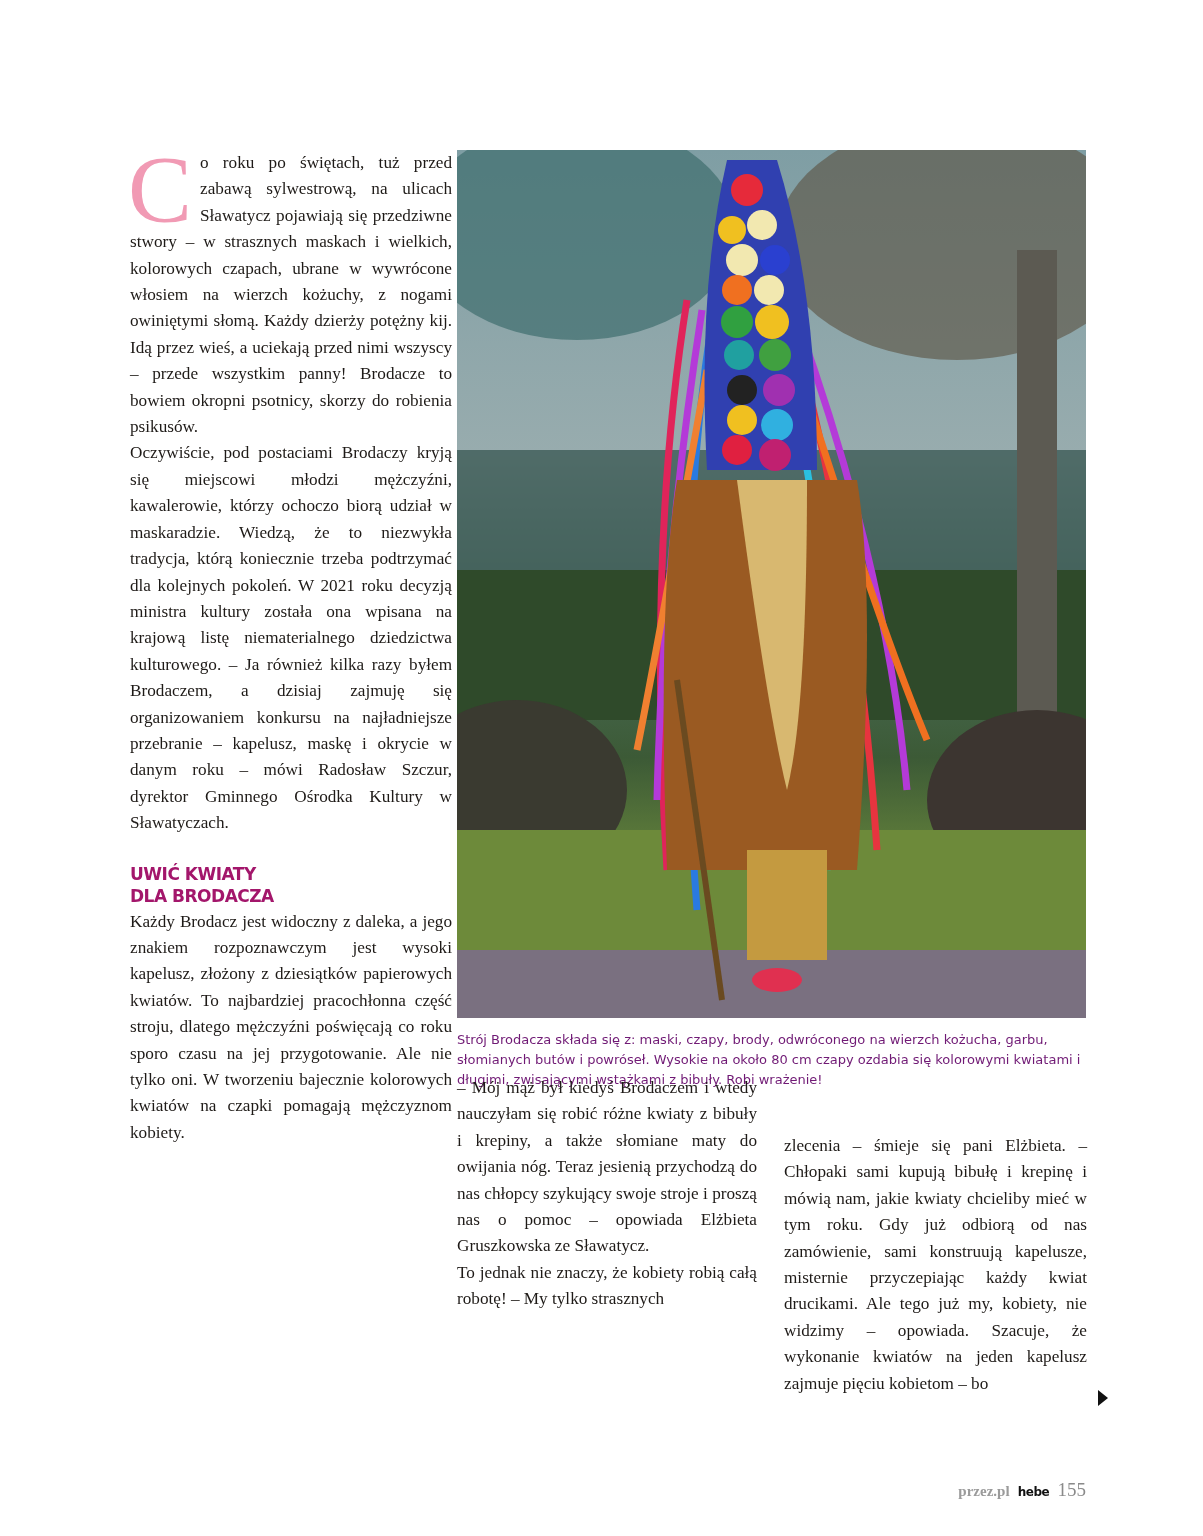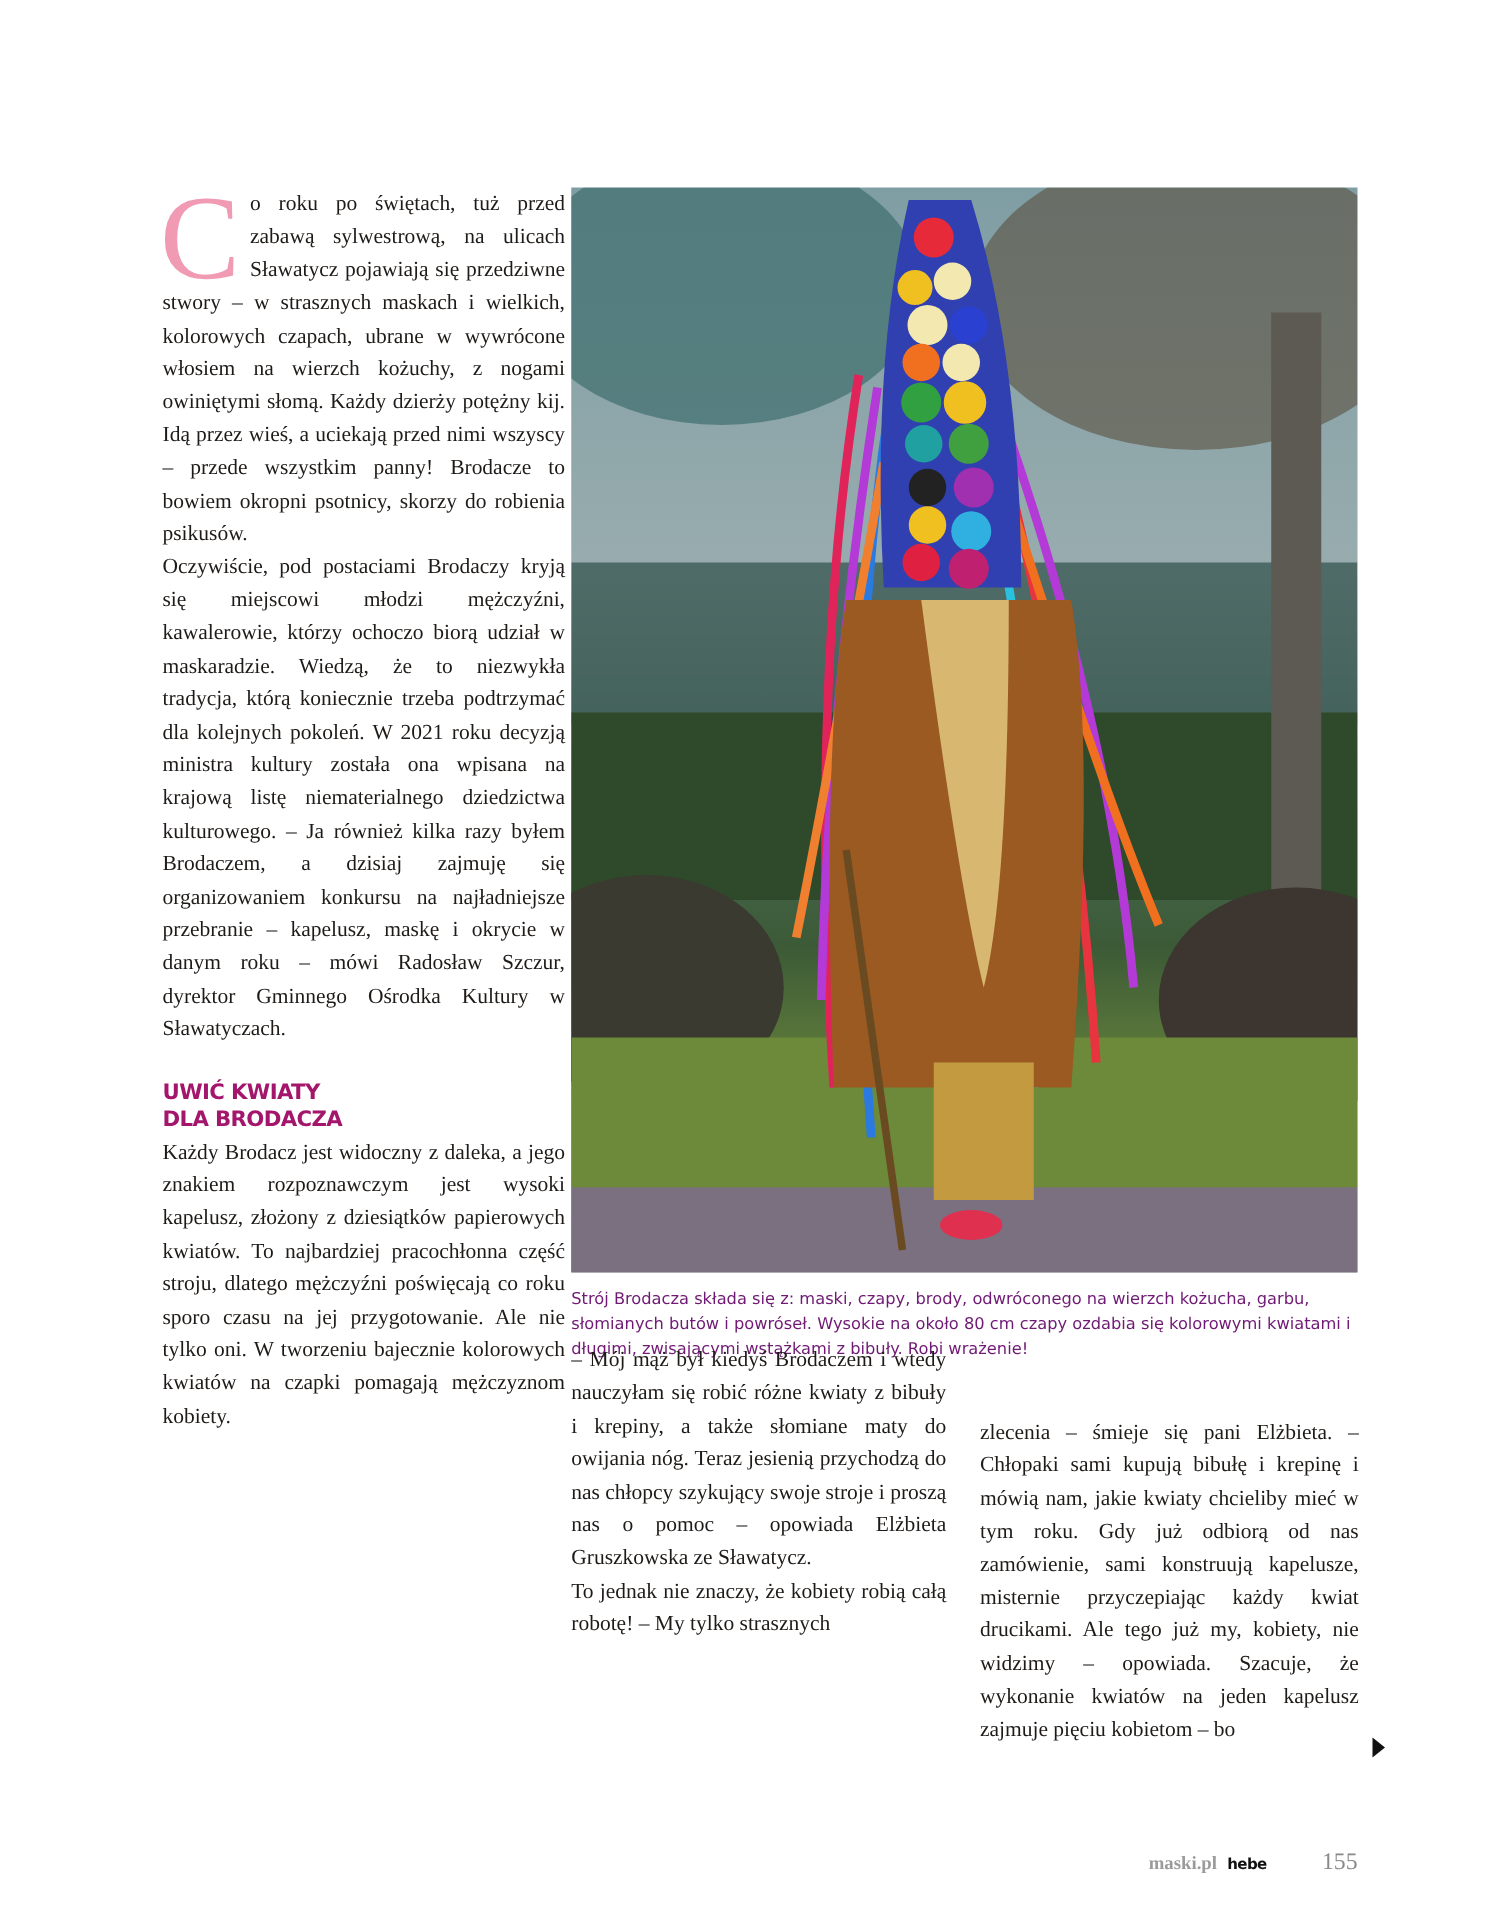--- a/index.html
+++ b/index.html
@@ -17,21 +17,21 @@
            background:linear-gradient(180deg,#7f9ea4 0%,#98acae 35%,#4b6d5a 55%,#3c5a36 70%,#6d8b3c 85%,#7a6e7a 94%,#6f6a76 100%); }
   #caption { position:absolute; left:457px; top:1030px; width:640px;
              font-family:"DejaVu Sans", sans-serif; font-size:13px; line-height:20px; color:#701a75; }
   #col-mid { left:457px; top:1075px; width:300px; }
   #col-right { left:784px; top:1133px; width:303px; }
   #next-arrow { position:absolute; left:1098px; top:1390px; width:0; height:0;
                 border-top:8px solid transparent; border-bottom:8px solid transparent; border-left:10px solid #111; }
   #footer { position:absolute; right:117px; top:1479px; font-size:17px; color:#8d8d8d; }
   #footer .site { font-family:"Liberation Serif", serif; font-weight:bold; color:#9b9b9b; font-size:15px; }
   #footer .brand { font-family:"DejaVu Sans", sans-serif; font-weight:bold; color:#111; font-size:12px; letter-spacing:-0.5px; margin:0 4px; }
-  #footer .page { font-family:"Liberation Serif", serif; color:#8a8a8a; font-size:19px;margin-left:36px; }
+  #footer .page { font-family:"Liberation Serif", serif; color:#8a8a8a; font-size:19px; }
 </style>
 </head>
 <body>
 
 <div id="col-left" class="col">
   <p><span class="dropcap">C</span><span>o roku po świętach, tuż przed zabawą sylwestrową, na ulicach Sławatycz pojawiają się przedziwne stwory – w strasznych maskach i wielkich, kolorowych czapach, ubrane w wywrócone włosiem na wierzch kożuchy, z nogami owiniętymi słomą. Każdy dzierży potężny kij. Idą przez wieś, a uciekają przed nimi wszyscy – przede wszystkim panny! Brodacze to bowiem okropni psotnicy, skorzy do robienia psikusów.</span></p>
   <p>Oczywiście, pod postaciami Brodaczy kryją się miejscowi młodzi mężczyźni, kawalerowie, którzy ochoczo biorą udział w maskaradzie. Wiedzą, że to niezwykła tradycja, którą koniecznie trzeba podtrzymać dla kolejnych pokoleń. W 2021 roku decyzją ministra kultury została ona wpisana na krajową listę niematerialnego dziedzictwa kulturowego. – Ja również kilka razy byłem Brodaczem, a dzisiaj zajmuję się organizowaniem konkursu na najładniejsze przebranie – kapelusz, maskę i okrycie w danym roku – mówi Radosław Szczur, dyrektor Gminnego Ośrodka Kultury w Sławatyczach.</p>
   <div class="sub">
     <div>UWIĆ KWIATY</div>
     <div>DLA BRODACZA</div>
@@ -105,16 +105,16 @@
   <p>To jednak nie znaczy, że kobiety robią całą robotę! – My tylko strasznych</p>
 </div>
 
 <div id="col-right" class="col">
   <p>zlecenia – śmieje się pani Elżbieta. – Chłopaki sami kupują bibułę i krepinę i mówią nam, jakie kwiaty chcieliby mieć w tym roku. Gdy już odbiorą od nas zamówienie, sami konstruują kapelusze, misternie przyczepiając każdy kwiat drucikami. Ale tego już my, kobiety, nie widzimy – opowiada. Szacuje, że wykonanie kwiatów na jeden kapelusz zajmuje pięciu kobietom – bo</p>
 </div>
 
 <div id="next-arrow"></div>
 
 <div id="footer">
-  <span class="site">maski.pl</span>
+  <span class="site">przez.pl</span>
   <span class="brand">hebe</span>
   <span class="page">155</span>
 </div>
 
 </body></html>

